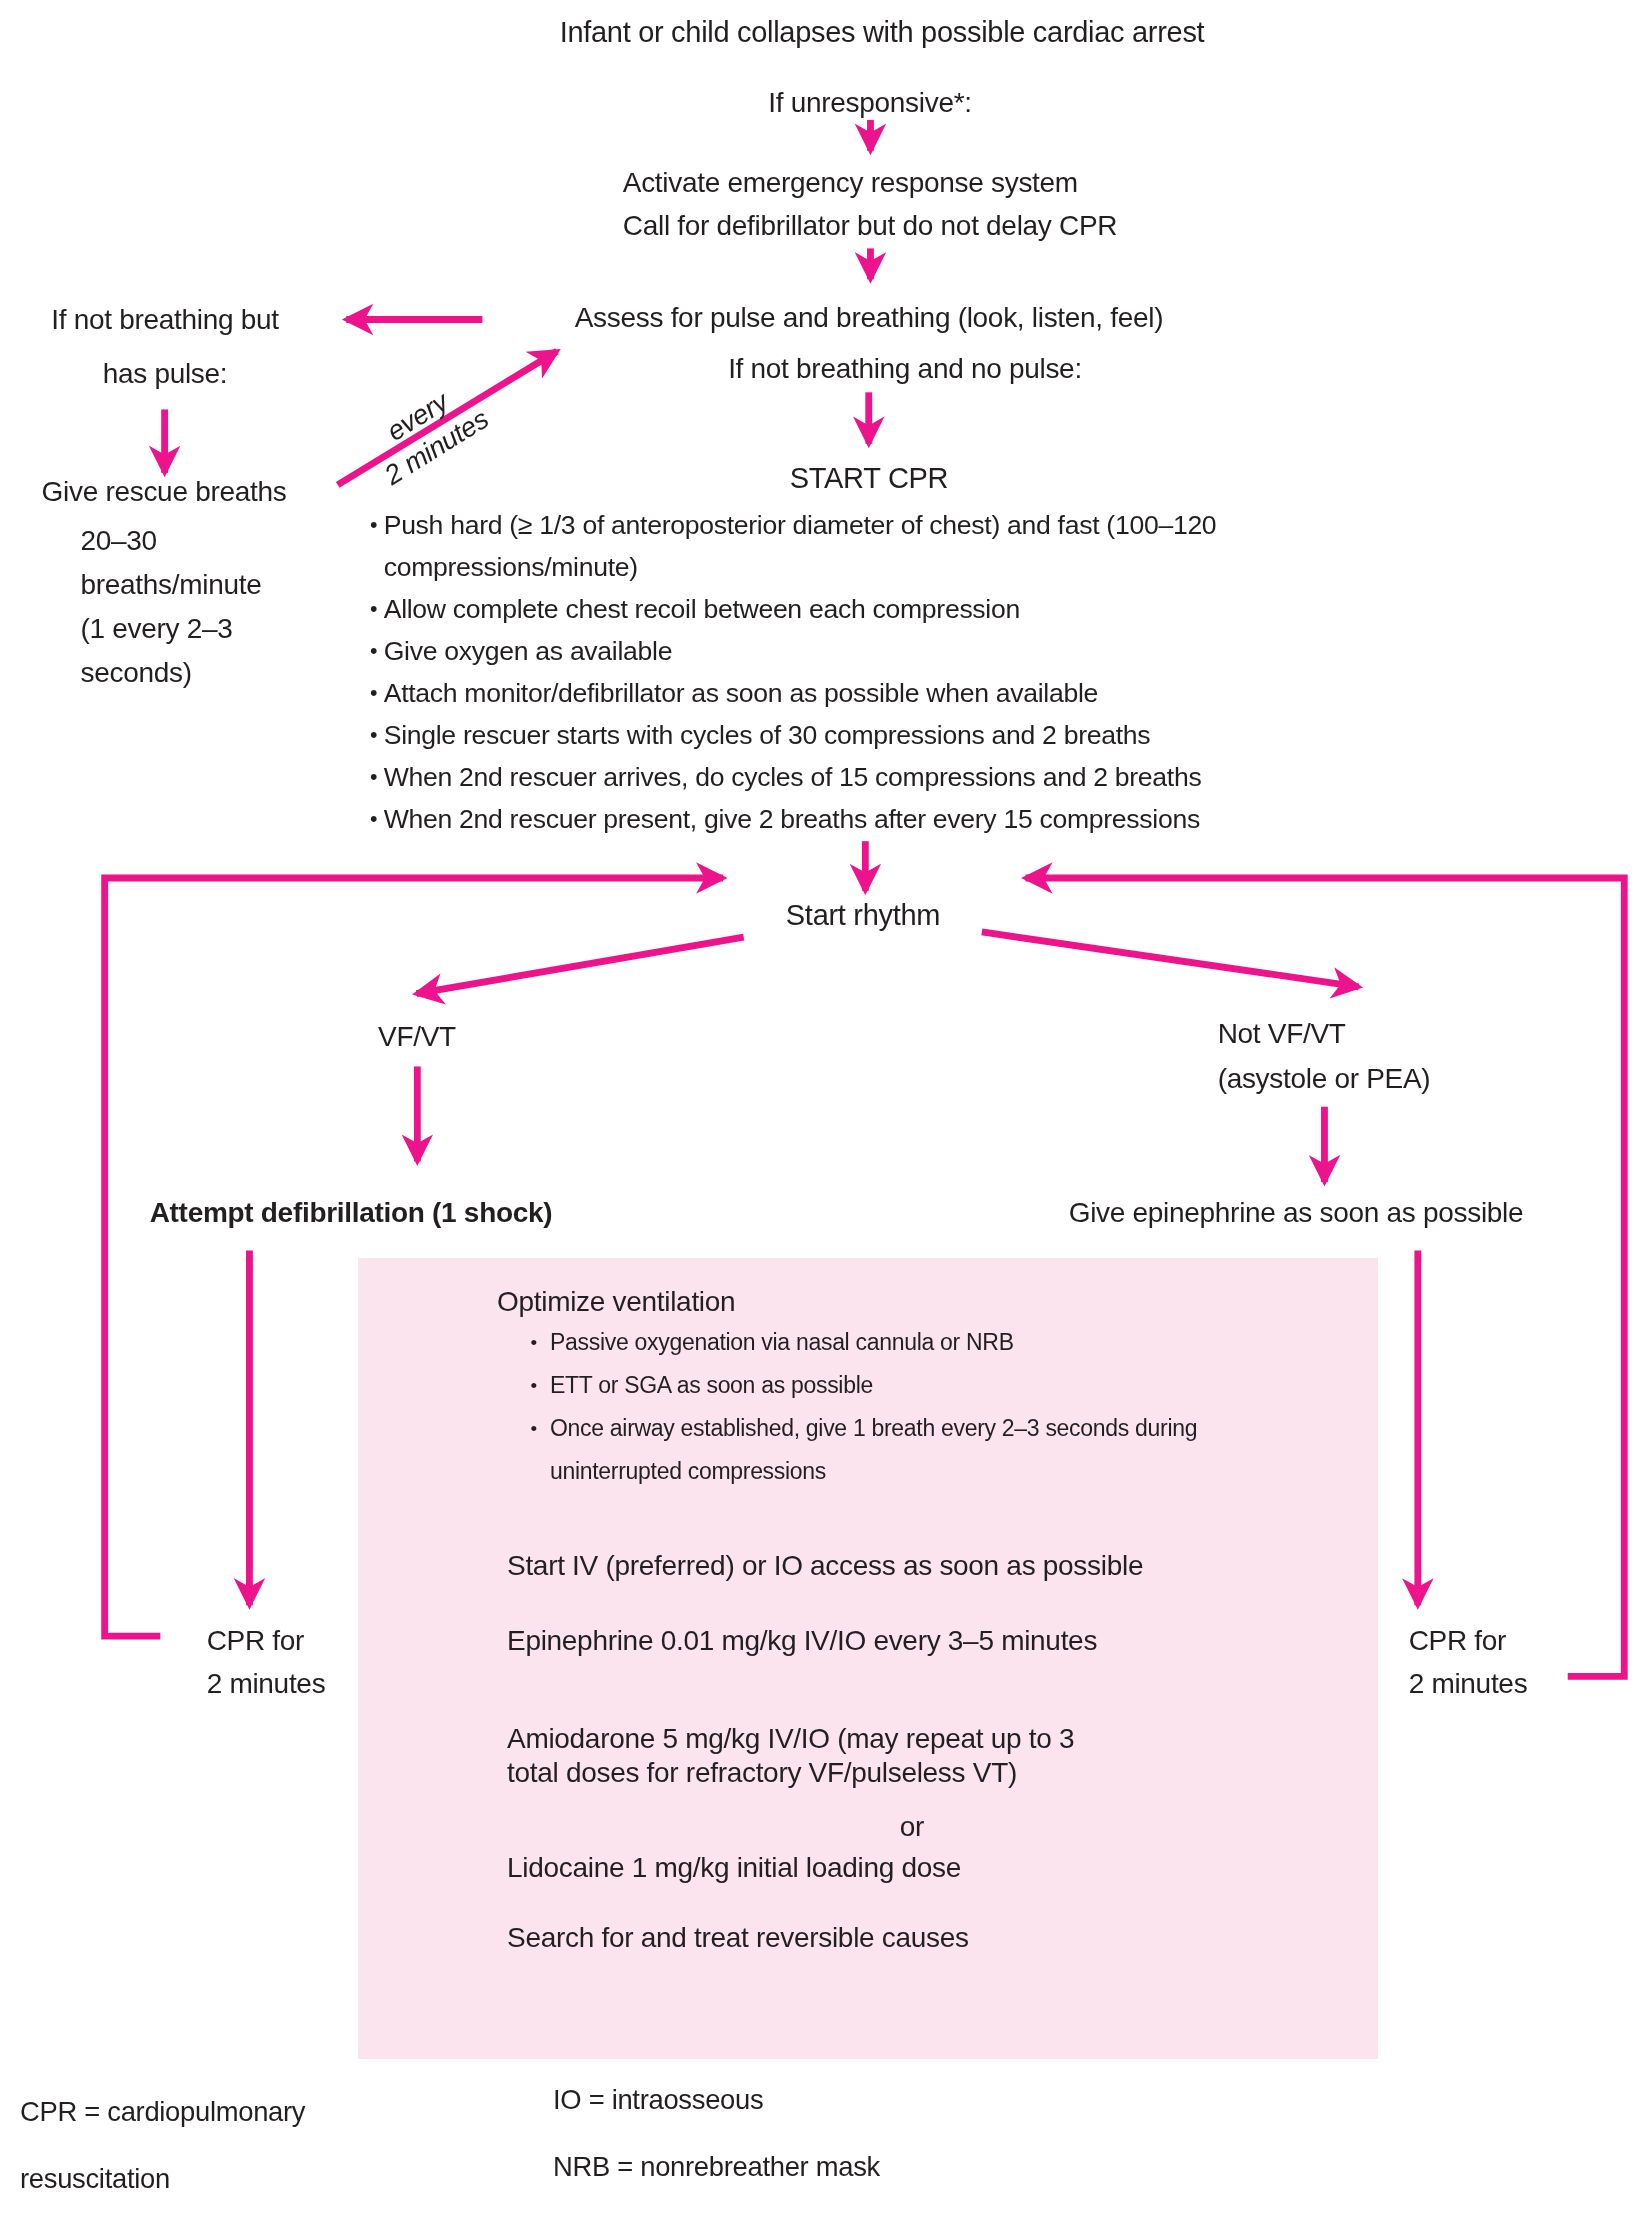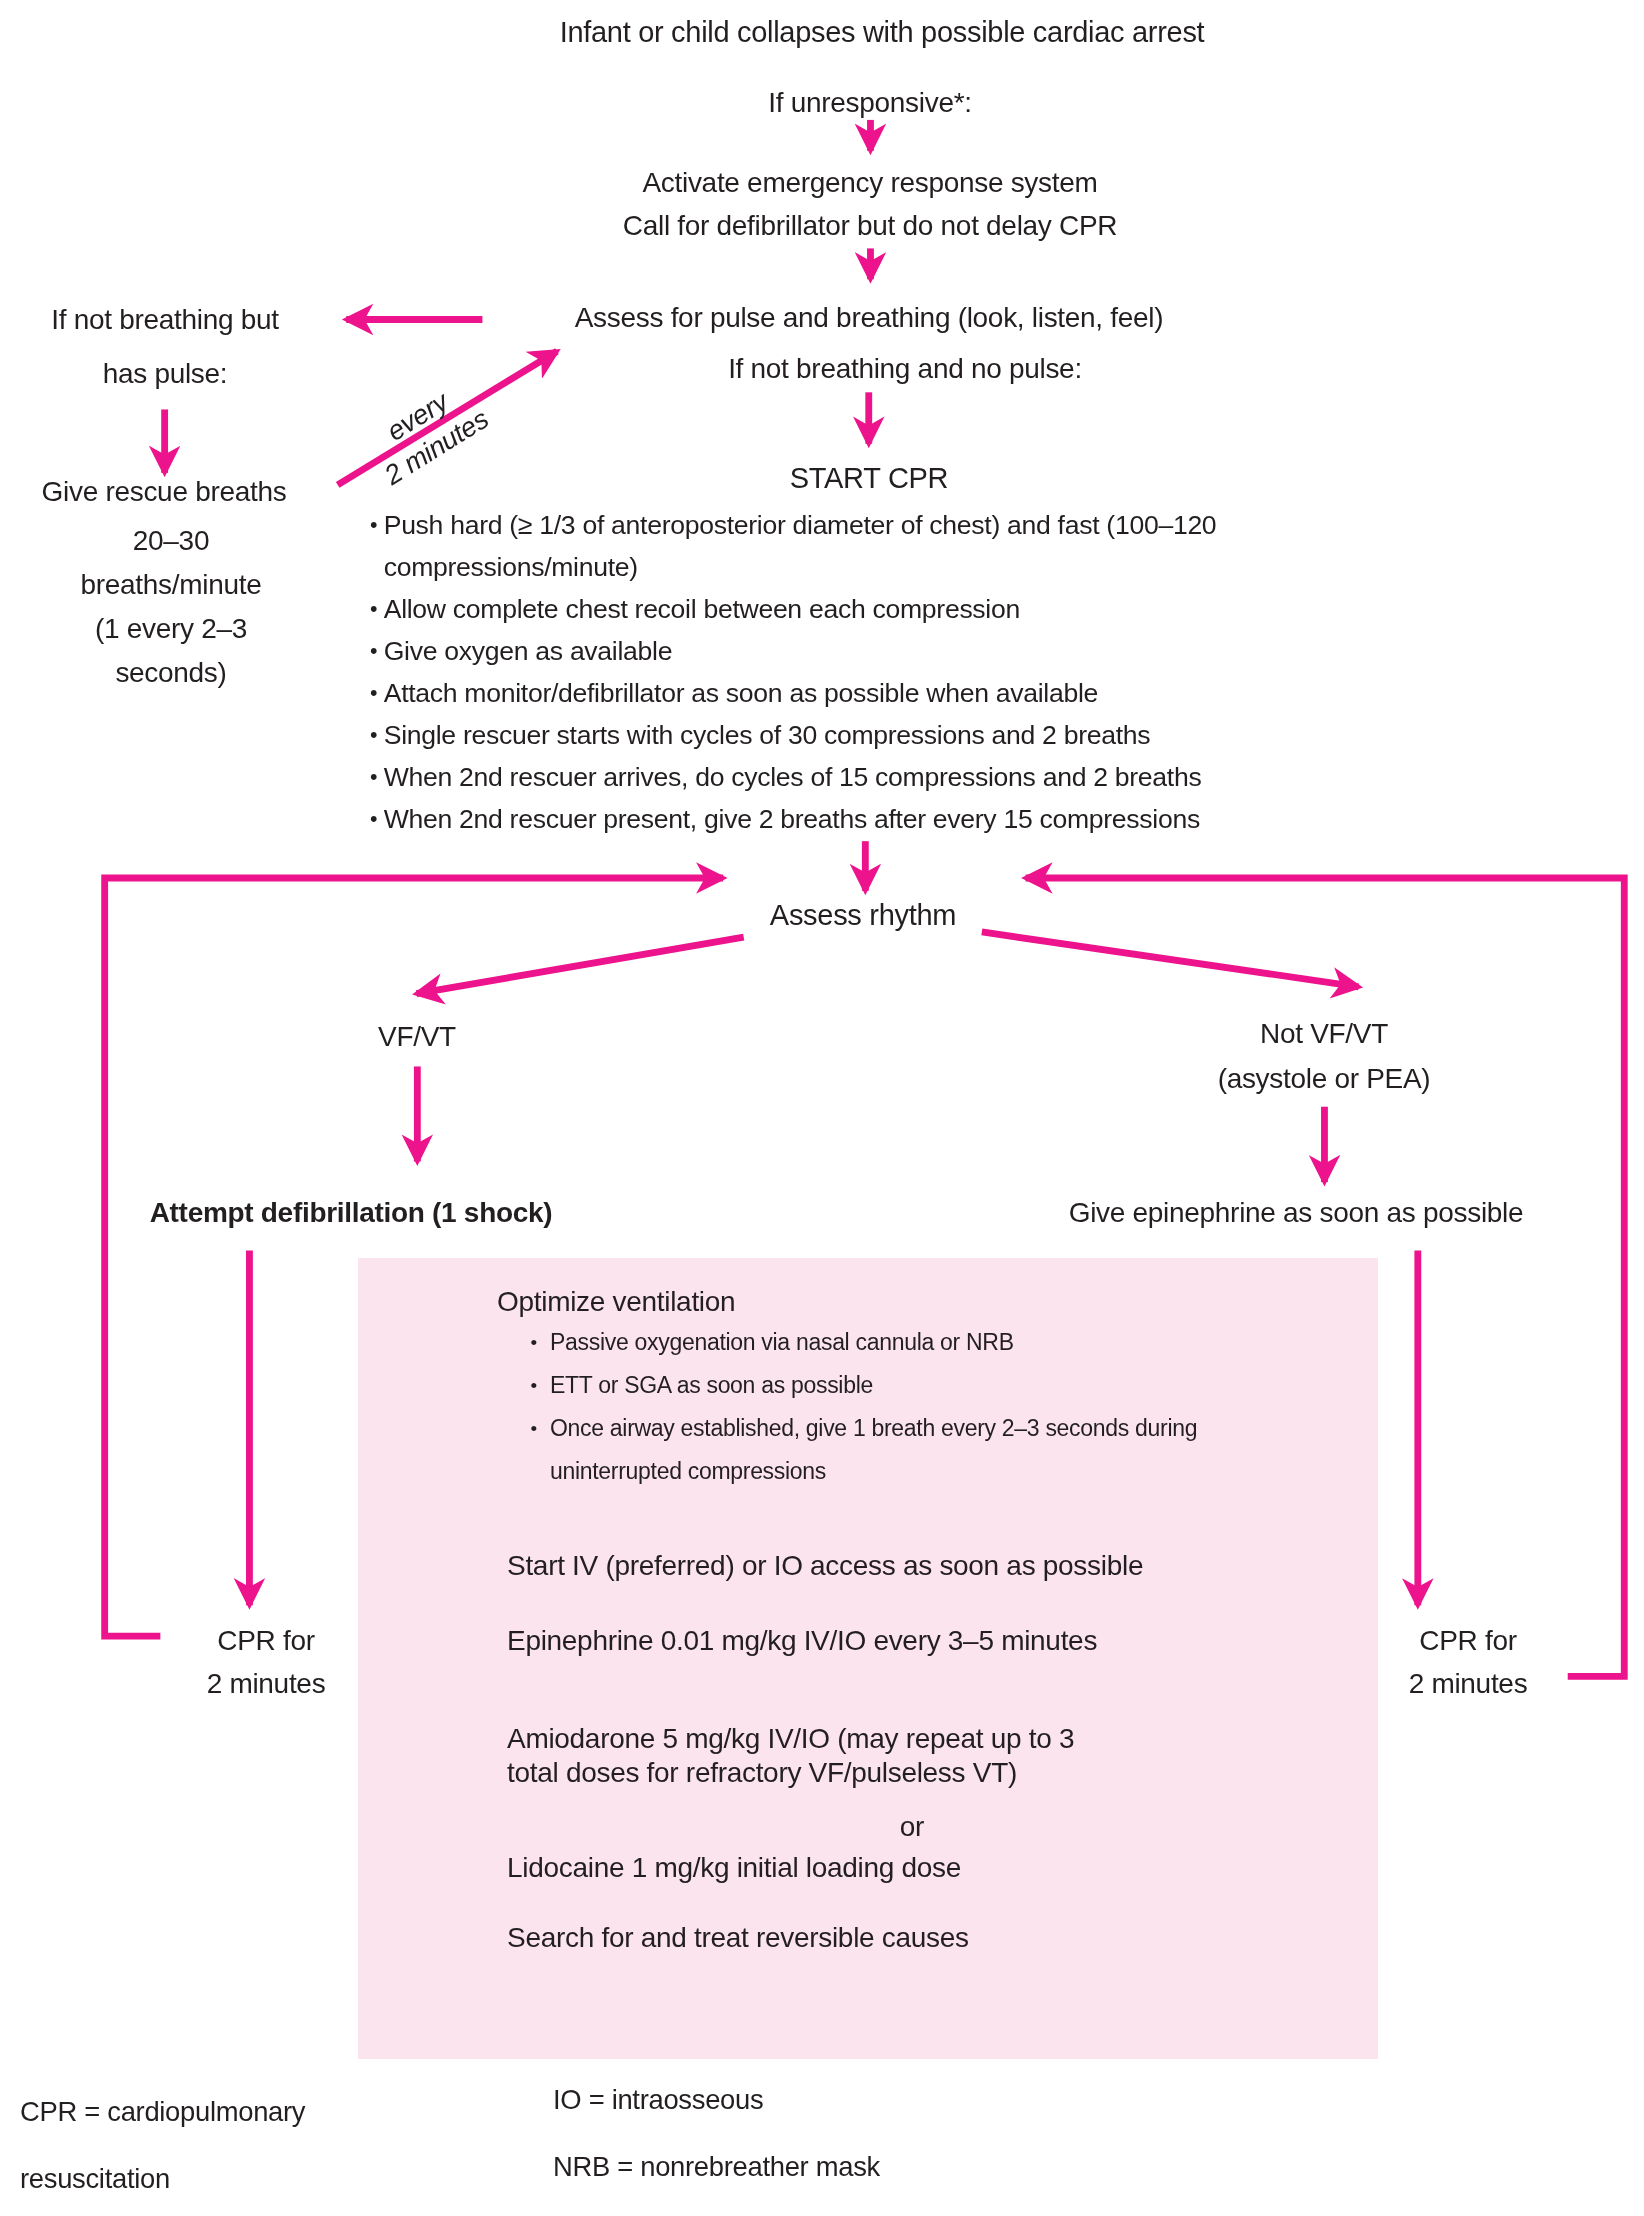--- a/index.html
+++ b/index.html
@@ -10,21 +10,21 @@
   html,body{margin:0;padding:0;background:#fff;}
   .canvas{
     position:relative;width:1645px;height:2216px;background:#fff;overflow:hidden;
     font-family:"Liberation Sans",sans-serif;color:var(--ink);letter-spacing:-0.3px;
   }
   svg.arrows{position:absolute;left:0;top:0;width:1645px;height:2216px;}
   svg.arrows .ln{stroke:var(--arrow);stroke-width:8;fill:none;}
   svg.arrows .hd{fill:var(--arrow);}
   .t{position:absolute;white-space:nowrap;font-size:28px;line-height:34px;}
   .c{transform:translate(-50%,-50%);}
-  .cb{transform:translateX(-50%);text-align:center;}
+  .cb{transform:translateX(-50%);}
   .f34{font-size:29px;}
   .bold{font-weight:bold;}
   .lh50{line-height:43px;}
   .lh51{line-height:44px;}
   .lh52{line-height:45px;}
   .rot{transform:translate(-50%,-50%) rotate(-32deg);font-style:italic;text-align:center;line-height:36px;font-size:27.4px;}
   ul.blist{position:absolute;margin:0;padding:0;list-style:none;}
   ul.blist li{position:relative;}
   .cpr-list{left:370px;top:504px;width:955px;font-size:26.6px;line-height:42px;white-space:normal;}
   .cpr-list li{padding-left:13.7px;}
@@ -98,21 +98,21 @@
   <ul class="blist cpr-list">
     <li>Push hard (≥ 1/3 of anteroposterior diameter of chest) and fast (100–120 compressions/minute)</li>
     <li>Allow complete chest recoil between each compression</li>
     <li>Give oxygen as available</li>
     <li>Attach monitor/defibrillator as soon as possible when available</li>
     <li>Single rescuer starts with cycles of 30 compressions and 2 breaths</li>
     <li>When 2nd rescuer arrives, do cycles of 15 compressions and 2 breaths</li>
     <li>When 2nd rescuer present, give 2 breaths after every 15 compressions</li>
   </ul>
 
-  <div class="t c f34" style="left:863px;top:915px;">Assess rhythm</div>
+  <div class="t c f34" style="left:863px;top:915px;">Start rhythm</div>
 
   <div class="t c" style="left:417px;top:1037px;">VF/VT</div>
   <div class="t cb lh52" style="left:1324px;top:1011px;">
     <div>Not VF/VT</div>
     <div>(asystole or PEA)</div>
   </div>
 
   <div class="t c bold" style="left:351px;top:1213px;">Attempt defibrillation (1 shock)</div>
   <div class="t c" style="left:1296px;top:1213px;">Give epinephrine as soon as possible</div>
 

